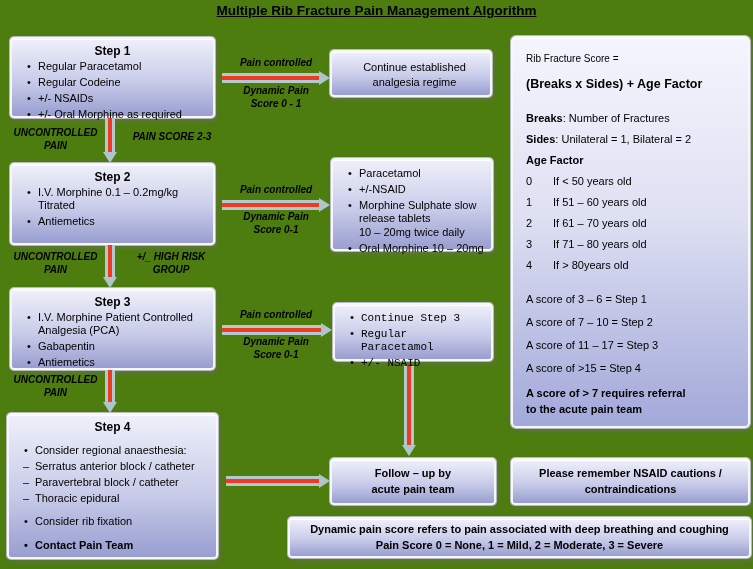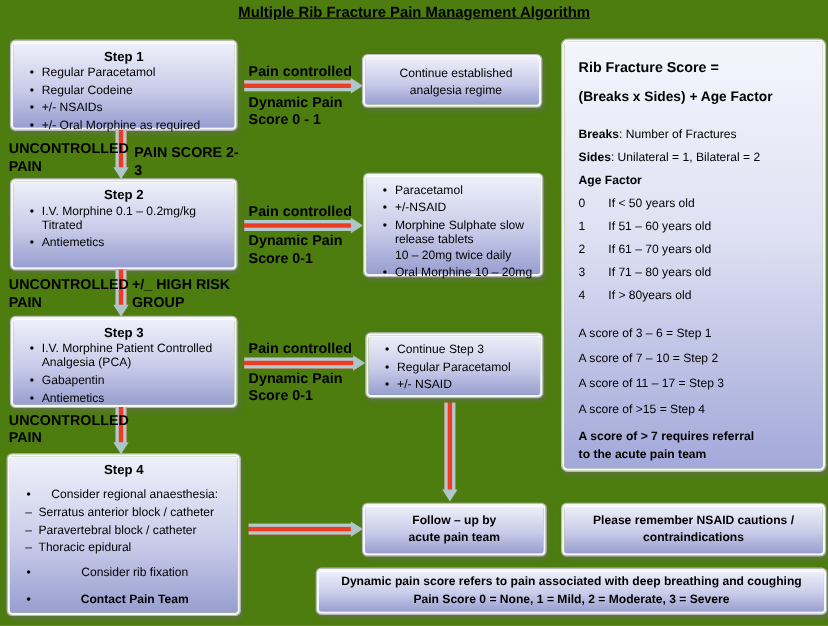--- a/index.html
+++ b/index.html
@@ -22,43 +22,43 @@
     box-shadow:0 0 0 1px #b9b9c2, 2px 3px 5px rgba(110,110,125,.45), inset 0 1px 0 #ffffff;
     padding:12px 13px;font-size:11px;
   }
   .step-heading{font-weight:bold;font-size:12px;text-align:center;padding-top:5px;}
   ul.items{list-style:none;margin:2px 0 0 0;padding:0 6px 0 8px;font-size:11px;}
   ul.items li{display:flex;margin:0 0 2.5px 0;line-height:1.22;}
   ul.items li .mk{width:18px;flex:0 0 18px;text-align:center;}
   ul.items li .tx{flex:1;}
   li.bullet .mk::before{content:"\2022";}
   li.dash   .mk::before{content:"\2013";}
-  li.gap{margin-top:10px !important;text-align:center;}
+  li.gap{margin-top:10px !important;}
   li.bold{font-weight:bold;}
   .plain-text{font-size:11px;padding:8px 6px 0 13px;line-height:1.35;}
   .center-bold{display:flex;align-items:center;justify-content:center;text-align:center;
                font-weight:bold;font-size:11px;line-height:1.4;}
   
-  .lbl{position:absolute;font-weight:bold;font-size:13px;line-height:1.25;}
+  .lbl{position:absolute;font-weight:bold;font-size:10px;text-align:center;line-height:1.25;font-style:italic;}
   
   .harrow{position:absolute;height:14px;}
   .harrow .shaft{position:absolute;left:0;right:8px;top:2px;height:10px;box-sizing:border-box;
     background:#ee3b24;border-top:3px solid #b3c9ce;border-bottom:3px solid #b3c9ce;}
   .harrow .head{position:absolute;right:0;top:0;width:0;height:0;
     border-left:11px solid #aec5cb;border-top:7px solid transparent;border-bottom:7px solid transparent;}
   .varrow{position:absolute;width:14px;}
   .varrow .shaft{position:absolute;top:0;bottom:8px;left:2px;width:10px;box-sizing:border-box;
     background:#ee3b24;border-left:3px solid #b3c9ce;border-right:3px solid #b3c9ce;}
   .varrow .head{position:absolute;bottom:0;left:0;width:0;height:0;
     border-top:11px solid #aec5cb;border-left:7px solid transparent;border-right:7px solid transparent;}
   
   #title{position:absolute;top:3px;left:0;right:0;text-align:center;
     font-size:13.5px;font-weight:bold;text-decoration:underline;}
   
-  .sp-h{font-weight:bold;font-size:13px;margin:3px 0 0 0;}
+  .sp-h{font-weight:normal;font-size:10px;margin:3px 0 0 0;}
   .sp-h2{font-weight:bold;font-size:12.5px;margin:13px 0 0 0;}
   .sp-line{margin:9px 0 0 0;}
   .sp-breaks{margin-top:21px;}
   .sp-bold{font-weight:bold;}
   .sp-age-row{display:flex;margin:9px 0 0 0;}
   .sp-age-row .n{width:27px;flex:0 0 27px;}
   .sp-rules{margin-top:22px;}
   .sp-rule{margin:0 0 11px 0;}
   .sp-referral{font-weight:bold;margin-top:12px;line-height:1.45;}
 </style>
@@ -230,21 +230,21 @@
 10 – 20mg twice daily</span>
         </li>
       <li class="bullet">
           <span class="mk"></span>
           <span class="tx pre">Oral Morphine 10 – 20mg</span>
         </li>
     </ul>
   </div>
 
   <div class="box" style="left:333px;top:303px;width:160px;height:58px;">
-    <ul class="items" style="margin-top:7px;">
+    <ul class="items" style="margin-top:7px;font-family:Liberation Mono, monospace;">
       <li class="bullet">
           <span class="mk"></span>
           <span class="tx pre">Continue Step 3</span>
         </li>
       <li class="bullet">
           <span class="mk"></span>
           <span class="tx pre">Regular Paracetamol</span>
         </li>
       <li class="bullet">
           <span class="mk"></span>

